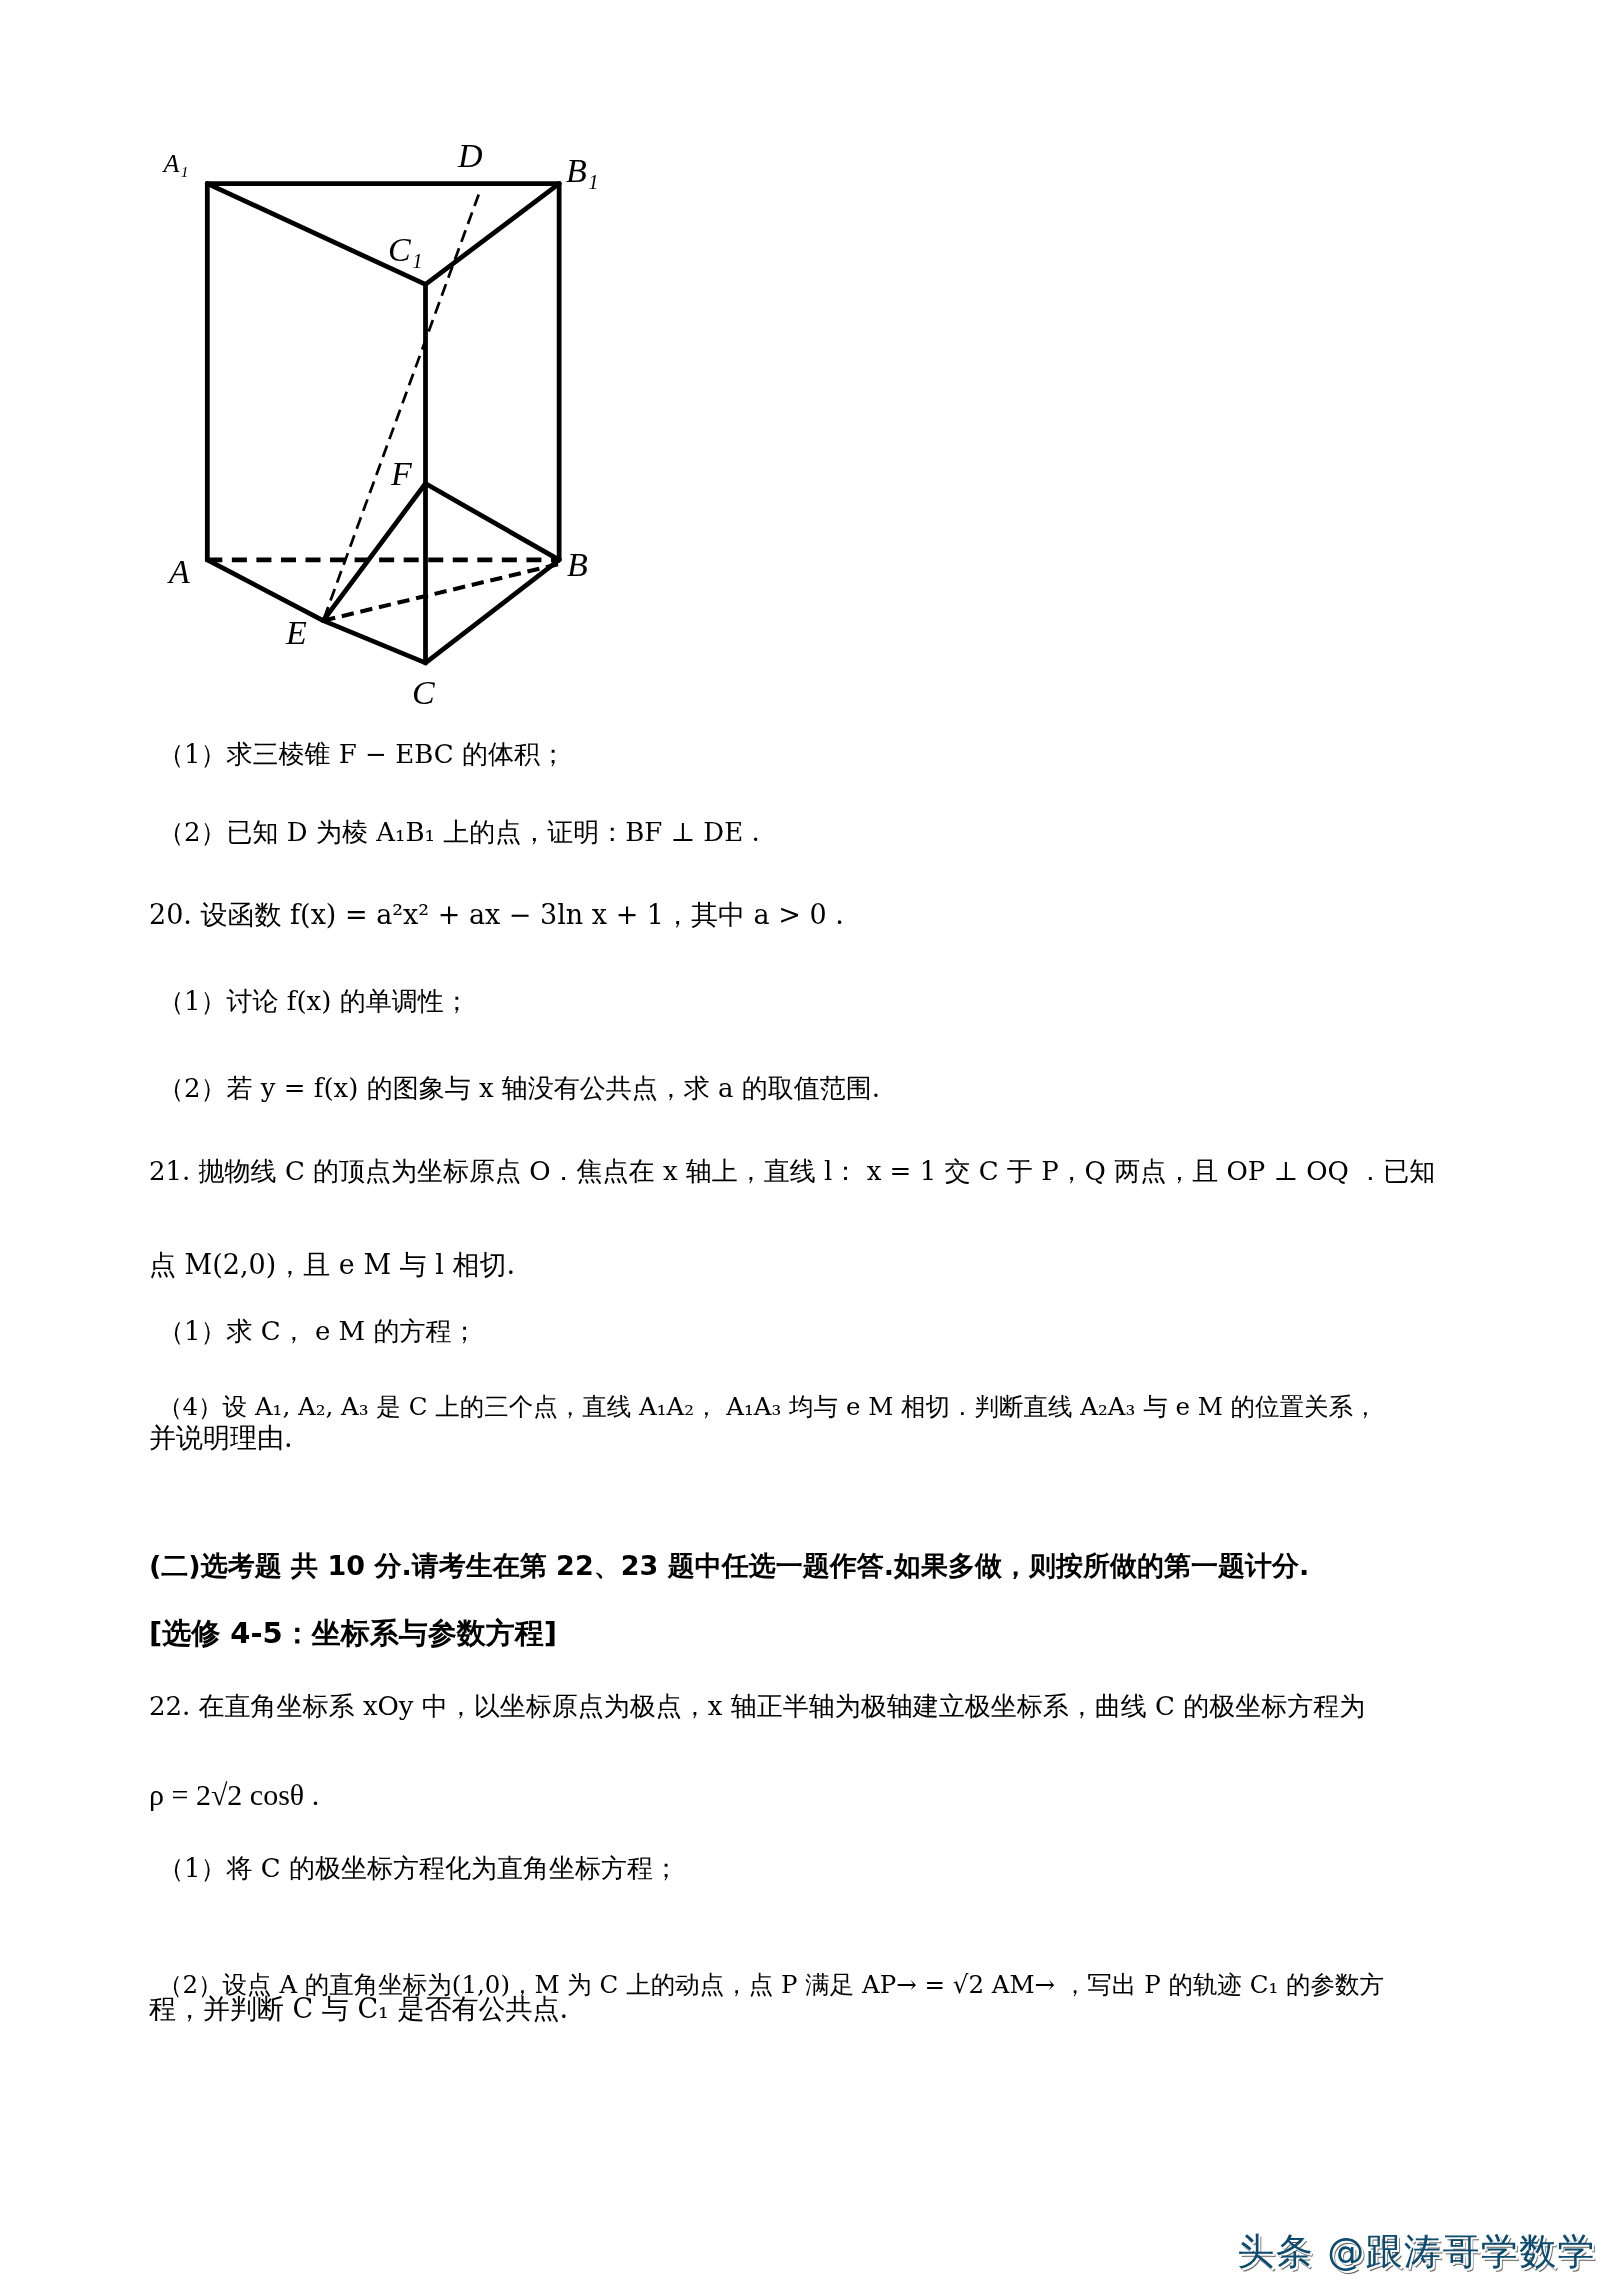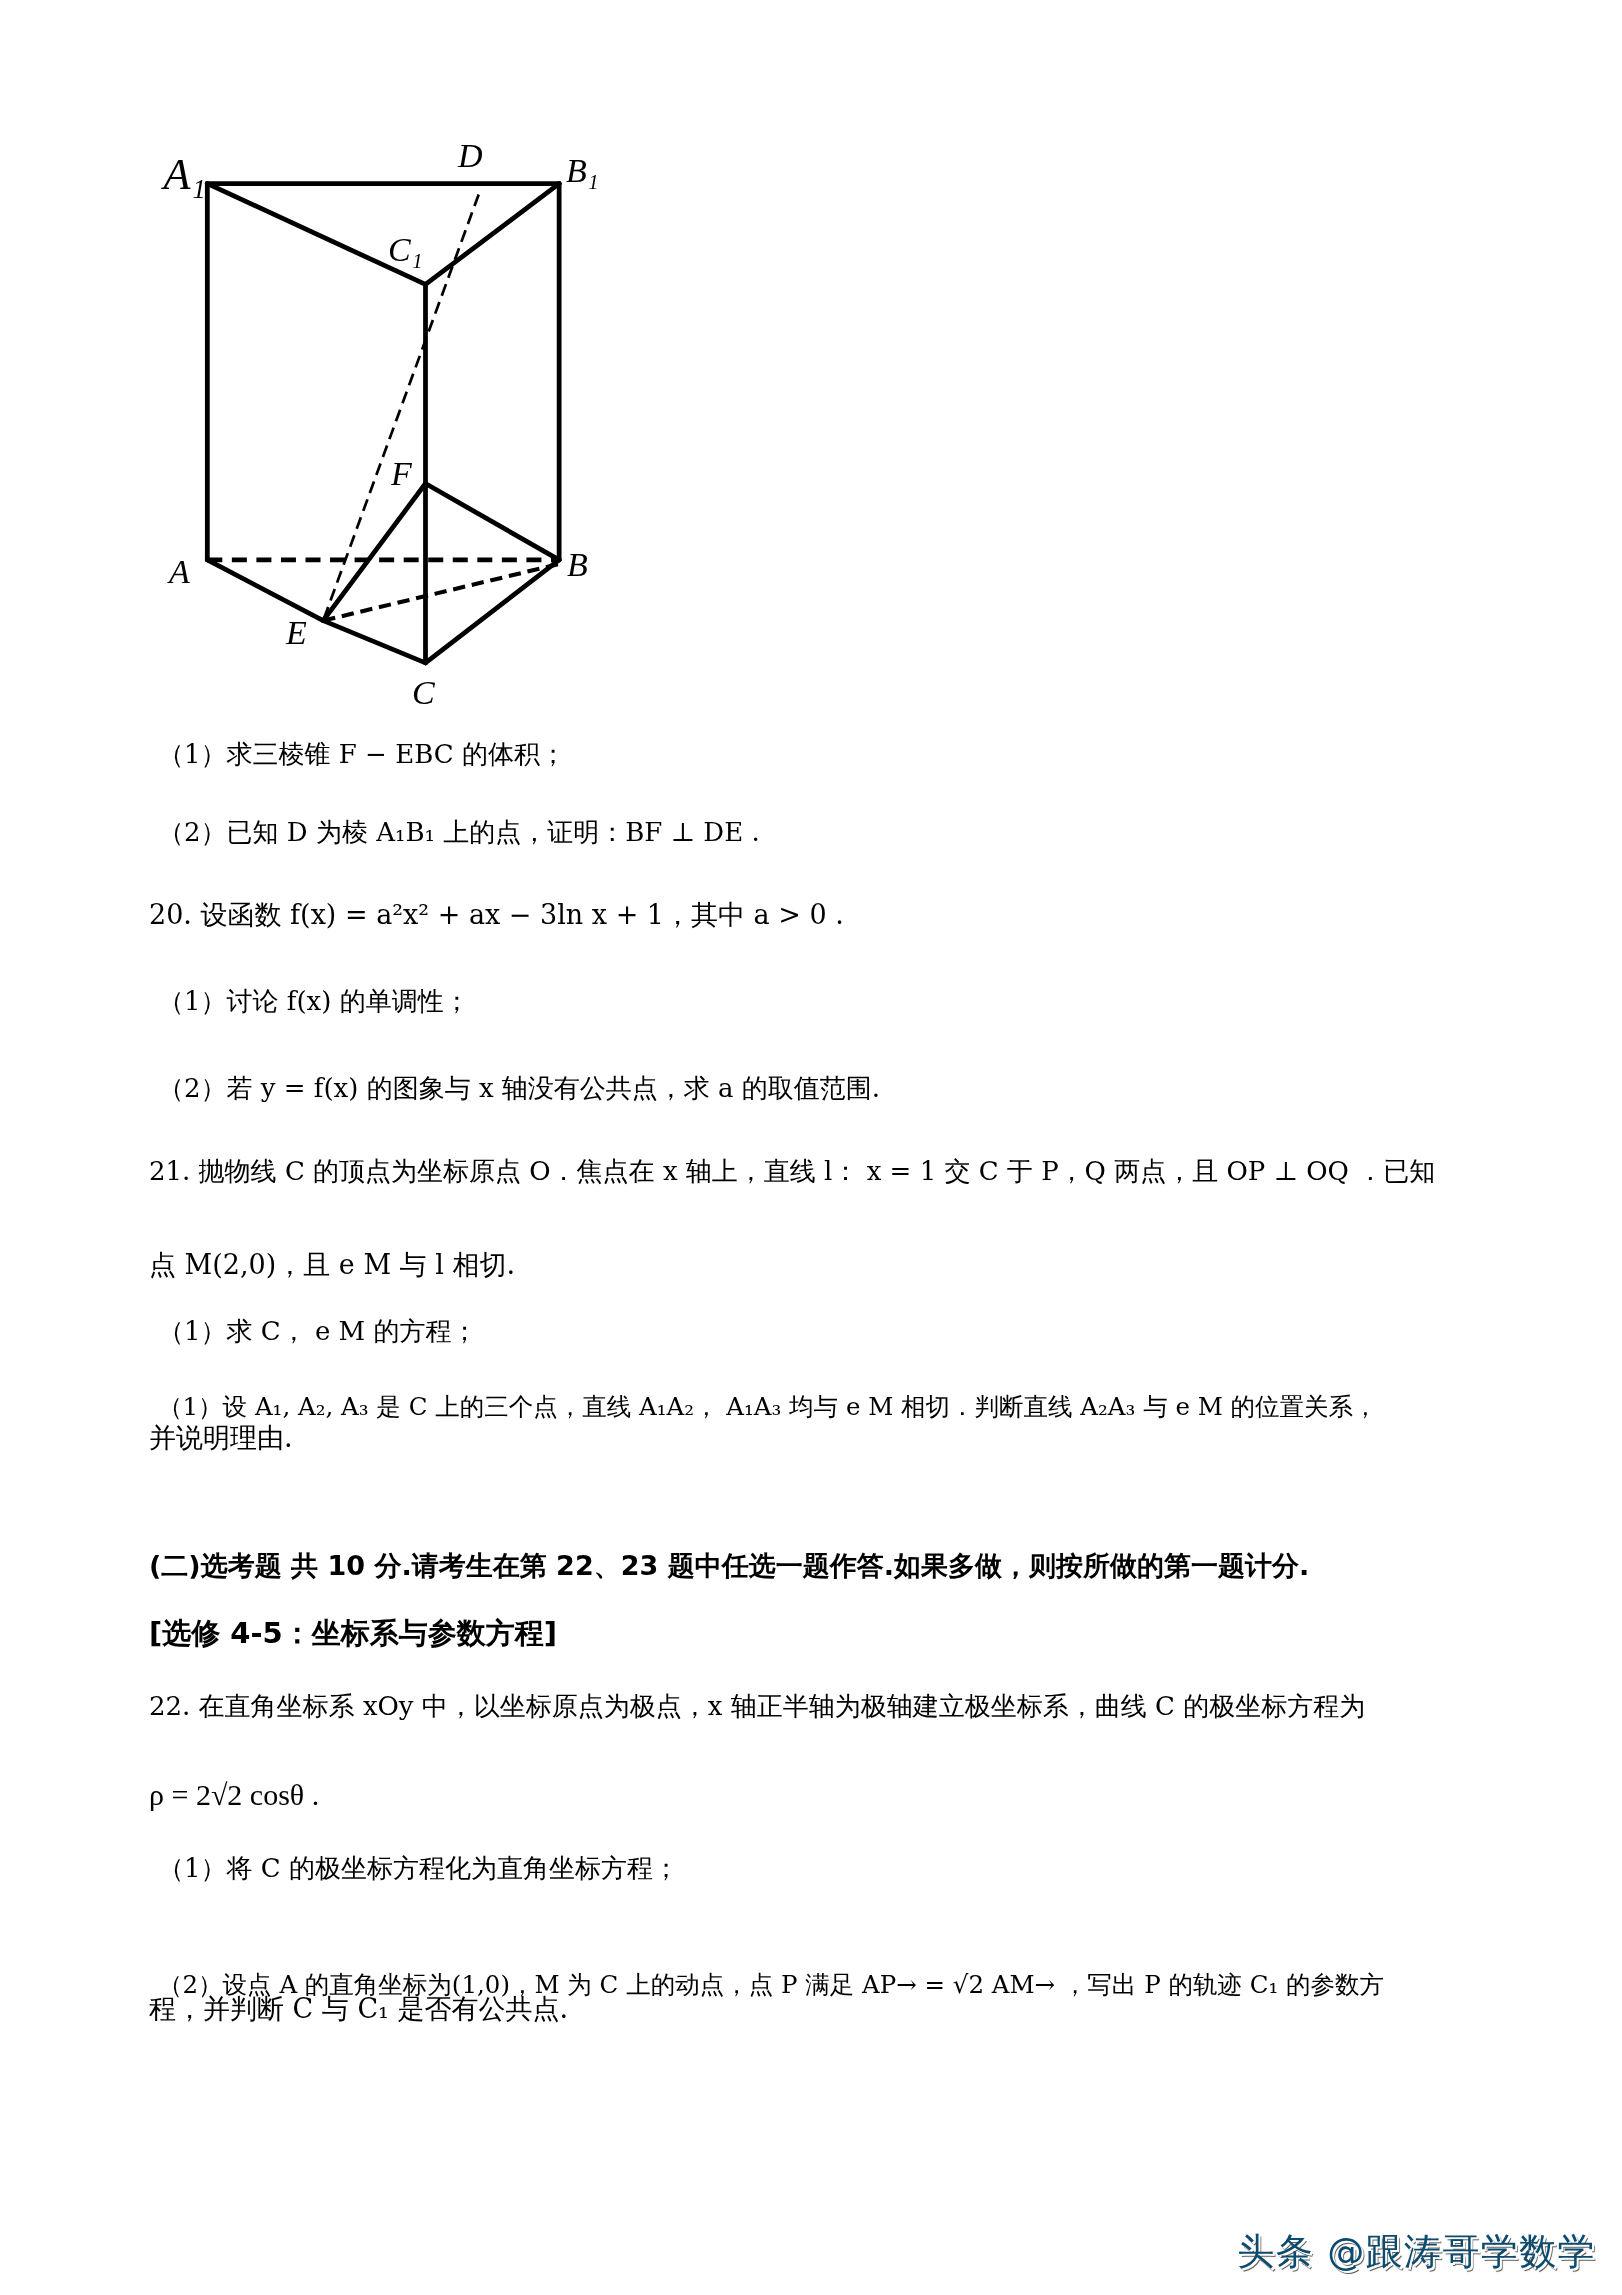--- a/index.html
+++ b/index.html
@@ -39,42 +39,42 @@
     <g stroke="#000" stroke-width="7" fill="none" stroke-dasharray="22,14">
       <line x1="84" y1="632" x2="600" y2="632"></line>
     </g>
     <g stroke="#000" stroke-width="6" fill="none" stroke-dasharray="18,10">
       <line x1="254" y1="721" x2="600" y2="638"></line>
     </g>
     <g stroke="#000" stroke-width="4" fill="none" stroke-dasharray="18,10">
       <line x1="482" y1="96" x2="254" y2="721"></line>
     </g>
   </svg>
-  <span class="m" style="position:absolute;left:13.6px;top:20.4px;font-size:44px;">A₁</span>
+  <span class="m" style="position:absolute;left:13.6px;top:20.4px;font-size:26px;">A₁</span>
   <span class="m" style="position:absolute;left:308px;top:8.2px;font-size:34px;">D</span>
   <span class="m" style="position:absolute;left:416px;top:23px;font-size:34px;">B₁</span>
   <span class="m" style="position:absolute;left:238px;top:102px;font-size:34px;">C₁</span>
   <span class="m" style="position:absolute;left:241px;top:326px;font-size:34px;">F</span>
   <span class="m" style="position:absolute;left:19px;top:424px;font-size:34px;">A</span>
   <span class="m" style="position:absolute;left:417px;top:417px;font-size:34px;">B</span>
   <span class="m" style="position:absolute;left:136px;top:485px;font-size:34px;">E</span>
   <span class="m" style="position:absolute;left:262px;top:545px;font-size:34px;">C</span>
 </div>
 
 <div class="line sub" style="top:741px;">（1）求三棱锥 F − EBC 的体积；</div>
 <div class="line sub" style="top:819px;">（2）已知 D 为棱 A₁B₁ 上的点，证明：BF ⊥ DE .</div>
 
 <div class="line" style="top:901px;">20. 设函数 f(x) = a²x² + ax − 3ln x + 1，其中 a &gt; 0 .</div>
 <div class="line sub" style="top:988px;">（1）讨论 f(x) 的单调性；</div>
 <div class="line sub" style="top:1075px;">（2）若 y = f(x) 的图象与 x 轴没有公共点，求 a 的取值范围.</div>
 
 <div class="line" style="top:1158px;font-size:26px;">21. 抛物线 C 的顶点为坐标原点 O．焦点在 x 轴上，直线 l： x = 1 交 C 于 P，Q 两点，且 OP ⊥ OQ ．已知</div>
 <div class="line" style="top:1241px;margin-top:10px;">点 M(2,0)，且 e M 与 l 相切.</div>
 <div class="line sub" style="top:1318px;">（1）求 C， e M 的方程；</div>
-<div class="line sub" style="top:1395px;font-size:24.5px;">（1）设 A₁, A₂, A₃ 是 C 上的三个点，直线 A₁A₂， A₁A₃ 均与 e M 相切．判断直线 A₂A₃ 与 e M 的位置关系，</div>
+<div class="line sub" style="top:1395px;font-size:24.5px;">（4）设 A₁, A₂, A₃ 是 C 上的三个点，直线 A₁A₂， A₁A₃ 均与 e M 相切．判断直线 A₂A₃ 与 e M 的位置关系，</div>
 <div class="line" style="top:1424px;">并说明理由.</div>
 
 <div class="line bold" style="top:1552px;font-size:27px;">(二)选考题 共 10 分.请考生在第 22、23 题中任选一题作答.如果多做，则按所做的第一题计分.</div>
 <div class="line bold" style="top:1619px;">[选修 4-5：坐标系与参数方程]</div>
 
 <div class="line" style="top:1693px;font-size:26px;">22. 在直角坐标系 xOy 中，以坐标原点为极点，x 轴正半轴为极轴建立极坐标系，曲线 C 的极坐标方程为</div>
 <div class="line" style="top:1780px;font-family:'Liberation Serif',serif;font-size:30px;">ρ = 2√2 cosθ .</div>
 <div class="line sub" style="top:1855px;">（1）将 C 的极坐标方程化为直角坐标方程；</div>
 <div class="line sub" style="top:1929px;font-size:24.5px;margin-top:44px;">（2）设点 A 的直角坐标为(1,0)，M 为 C 上的动点，点 P 满足 AP→ = √2 AM→ ，写出 P 的轨迹 C₁ 的参数方</div>
 <div class="line" style="top:1995px;">程，并判断 C 与 C₁ 是否有公共点.</div>

